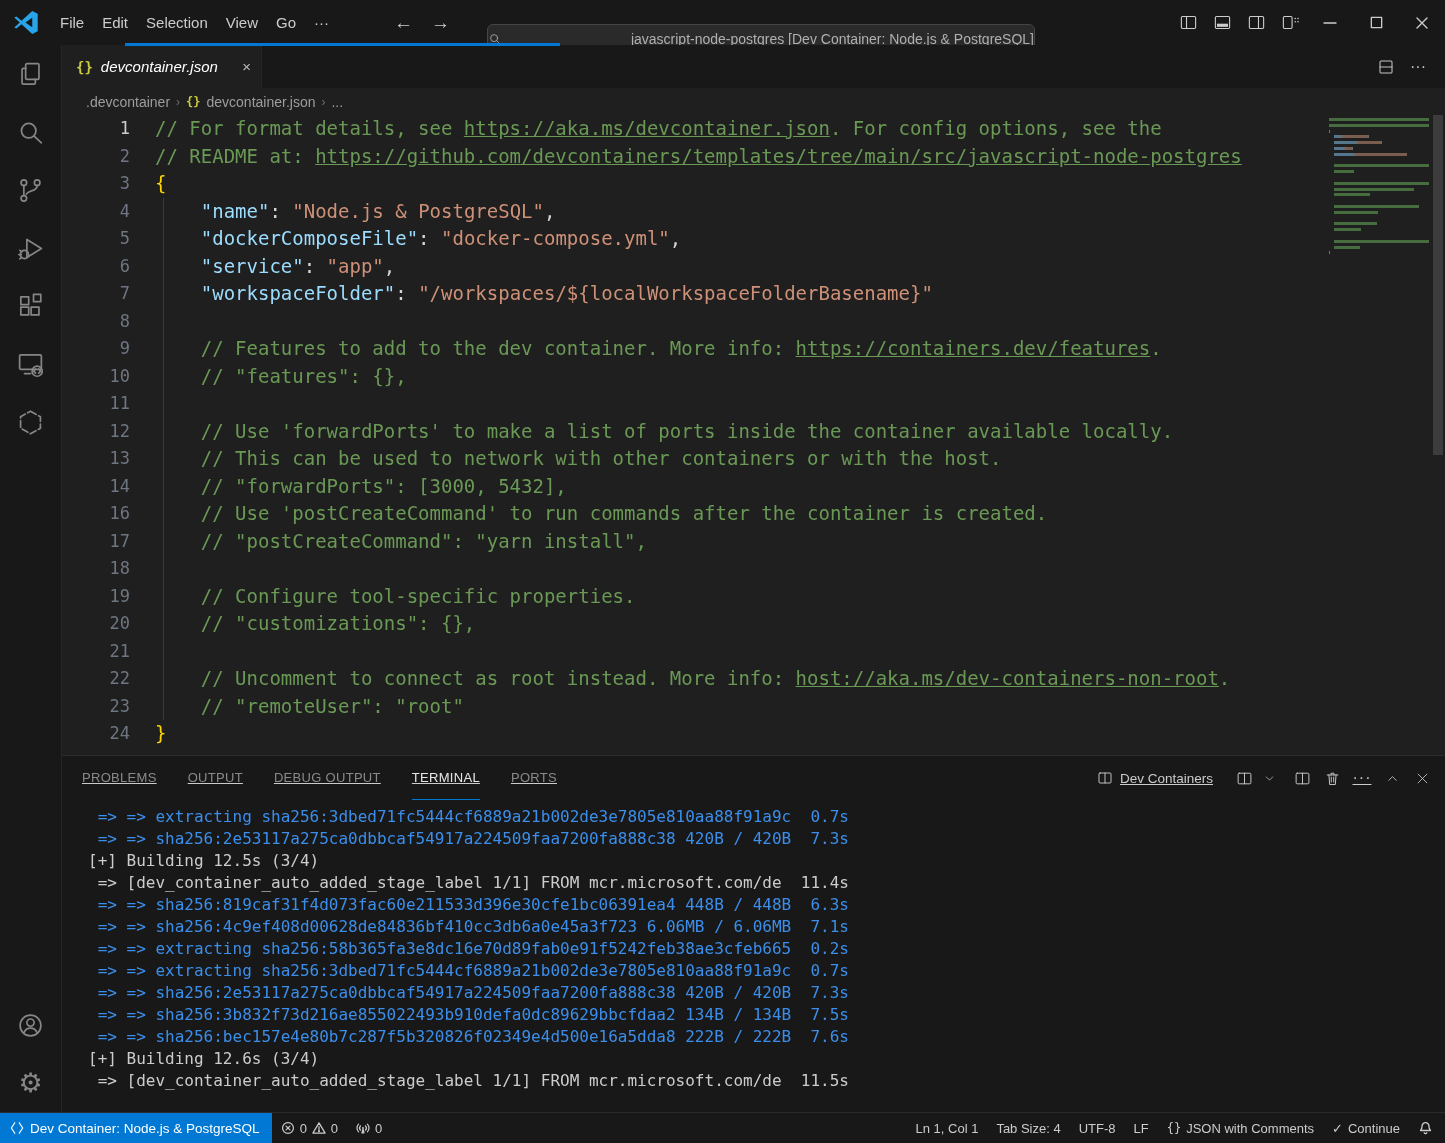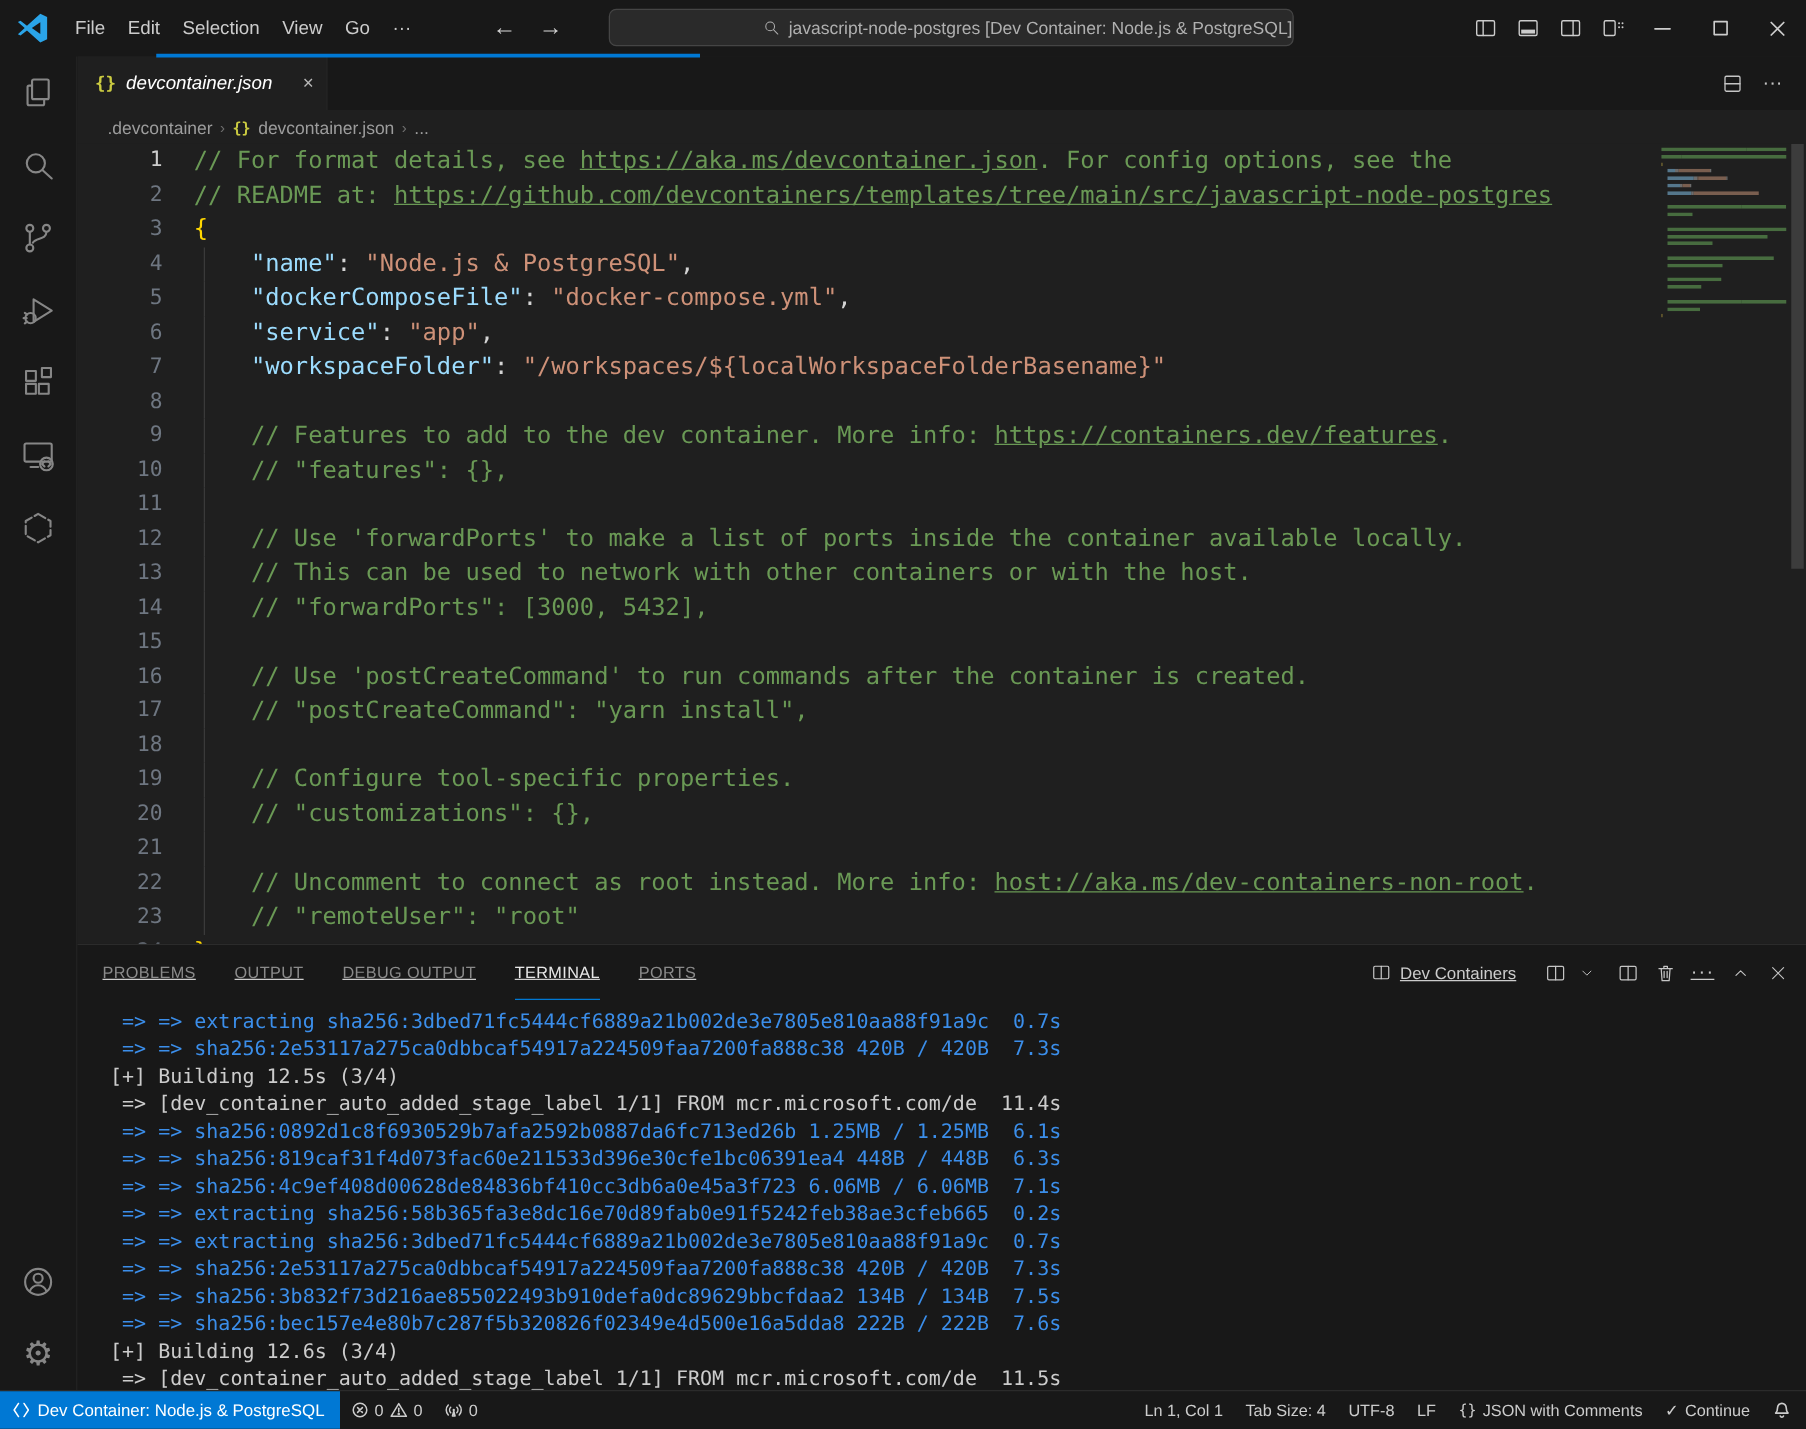--- a/index.html
+++ b/index.html
@@ -5,23 +5,23 @@
   * { margin:0; padding:0; box-sizing:border-box; }
   html,body { width:1445px; height:1143px; overflow:hidden; background:#181818;
     font-family:"Liberation Sans", sans-serif; color:#cccccc; }
   .mono { font-family:"DejaVu Sans Mono", monospace; }
 
   
   #titlebar { height:45px; background:#181818; display:flex; align-items:center; position:relative; }
   #vscode-logo { width:26px; height:26px; margin:0 12px 0 13px; flex:0 0 auto; }
   .menu-item { font-size:15px; color:#cccccc; padding:4px 9px; border-radius:5px; cursor:default; }
   #nav-arrows { margin-left:56px; display:flex; gap:18px; font-size:19px; color:#cfcfcf; }
-  #searchbox { position:absolute; left:487px; top:7px; width:548px; height:30px;
+  #searchbox { position:absolute; left:487px; top:24px; width:548px; height:30px;
     background:#2a2a2a; border:1px solid #454545; border-radius:6px;
-    display:flex; align-items:center; justify-content:flex-end; gap:7px; color:#b0b0b0; font-size:14px; }
+    display:flex; align-items:center; justify-content:space-between; gap:7px; color:#b0b0b0; font-size:14px; }
   #titlebar-right { position:absolute; right:0; top:0; height:45px; display:flex; align-items:center; }
   .tb-icon { width:34px; height:30px; display:flex; align-items:center; justify-content:center; color:#cccccc; }
   .win-ctl { width:46px; height:45px; display:flex; align-items:center; justify-content:center; color:#cccccc; }
   svg.oi { stroke:currentColor; fill:none; stroke-width:1.4; stroke-linecap:round; stroke-linejoin:round; }
 
   #progressbar { position:absolute; top:43px; left:125px; width:435px; height:3px; background:#0078d4; z-index:30; }
 
   
   #shell { display:flex; height:1067px; }
   #activitybar { width:62px; background:#181818; border-right:1px solid #252525;
@@ -257,21 +257,20 @@
             <div class="cl"><span class="ln">5</span><span class="ct guided"><span class="pun">    </span><span class="key">"dockerComposeFile"</span><span class="pun">: </span><span class="str">"</span><span class="strlnk">docker-compose.yml</span><span class="str">"</span><span class="pun">,</span></span></div>
             <div class="cl"><span class="ln">6</span><span class="ct guided"><span class="pun">    </span><span class="key">"service"</span><span class="pun">: </span><span class="str">"app"</span><span class="pun">,</span></span></div>
             <div class="cl"><span class="ln">7</span><span class="ct guided"><span class="pun">    </span><span class="key">"workspaceFolder"</span><span class="pun">: </span><span class="str">"/workspaces/${localWorkspaceFolderBasename}"</span></span></div>
             <div class="cl"><span class="ln">8</span><span class="ct guided"></span></div>
             <div class="cl"><span class="ln">9</span><span class="ct guided"><span class="pun">    </span><span class="cmt">// Features to add to the dev container. More info: </span><span class="lnk">https://containers.dev/features</span><span class="cmt">.</span></span></div>
             <div class="cl"><span class="ln">10</span><span class="ct guided"><span class="pun">    </span><span class="cmt">// "features": {},</span></span></div>
             <div class="cl"><span class="ln">11</span><span class="ct guided"></span></div>
             <div class="cl"><span class="ln">12</span><span class="ct guided"><span class="pun">    </span><span class="cmt">// Use 'forwardPorts' to make a list of ports inside the container available locally.</span></span></div>
             <div class="cl"><span class="ln">13</span><span class="ct guided"><span class="pun">    </span><span class="cmt">// This can be used to network with other containers or with the host.</span></span></div>
             <div class="cl"><span class="ln">14</span><span class="ct guided"><span class="pun">    </span><span class="cmt">// "forwardPorts": [3000, 5432],</span></span></div>
-            <div class="cl"><span class="ln">15</span><span class="ct guided"></span></div>
             <div class="cl"><span class="ln">16</span><span class="ct guided"><span class="pun">    </span><span class="cmt">// Use 'postCreateCommand' to run commands after the container is created.</span></span></div>
             <div class="cl"><span class="ln">17</span><span class="ct guided"><span class="pun">    </span><span class="cmt">// "postCreateCommand": "yarn install",</span></span></div>
             <div class="cl"><span class="ln">18</span><span class="ct guided"></span></div>
             <div class="cl"><span class="ln">19</span><span class="ct guided"><span class="pun">    </span><span class="cmt">// Configure tool-specific properties.</span></span></div>
             <div class="cl"><span class="ln">20</span><span class="ct guided"><span class="pun">    </span><span class="cmt">// "customizations": {},</span></span></div>
             <div class="cl"><span class="ln">21</span><span class="ct guided"></span></div>
             <div class="cl"><span class="ln">22</span><span class="ct guided"><span class="pun">    </span><span class="cmt">// Uncomment to connect as root instead. More info: </span><span class="lnk">host://aka.ms/dev-containers-non-root</span><span class="cmt">.</span></span></div>
             <div class="cl"><span class="ln">23</span><span class="ct guided"><span class="pun">    </span><span class="cmt">// "remoteUser": "root"</span></span></div>
             <div class="cl"><span class="ln">24</span><span class="ct"><span class="brace">}</span></span></div>
           </div>
@@ -357,21 +356,20 @@
                 <path d="M5 5l14 14M19 5L5 19"></path>
               </svg>
           </span>
         </div>
       </div>
       <div id="terminal-body">
           <div class="tl t-blue"> =&gt; =&gt; extracting sha256:3dbed71fc5444cf6889a21b002de3e7805e810aa88f91a9c  0.7s</div>
           <div class="tl t-blue"> =&gt; =&gt; sha256:2e53117a275ca0dbbcaf54917a224509faa7200fa888c38 420B / 420B  7.3s</div>
           <div class="tl t-fg">[+] Building 12.5s (3/4)</div>
           <div class="tl t-fg"> =&gt; [dev_container_auto_added_stage_label 1/1] FROM mcr.microsoft.com/de  11.4s</div>
-          <div class="tl t-blue"> =&gt; =&gt; sha256:0892d1c8f6930529b7afa2592b0887da6fc713ed26b 1.25MB / 1.25MB  6.1s</div>
           <div class="tl t-blue"> =&gt; =&gt; sha256:819caf31f4d073fac60e211533d396e30cfe1bc06391ea4 448B / 448B  6.3s</div>
           <div class="tl t-blue"> =&gt; =&gt; sha256:4c9ef408d00628de84836bf410cc3db6a0e45a3f723 6.06MB / 6.06MB  7.1s</div>
           <div class="tl t-blue"> =&gt; =&gt; extracting sha256:58b365fa3e8dc16e70d89fab0e91f5242feb38ae3cfeb665  0.2s</div>
           <div class="tl t-blue"> =&gt; =&gt; extracting sha256:3dbed71fc5444cf6889a21b002de3e7805e810aa88f91a9c  0.7s</div>
           <div class="tl t-blue"> =&gt; =&gt; sha256:2e53117a275ca0dbbcaf54917a224509faa7200fa888c38 420B / 420B  7.3s</div>
           <div class="tl t-blue"> =&gt; =&gt; sha256:3b832f73d216ae855022493b910defa0dc89629bbcfdaa2 134B / 134B  7.5s</div>
           <div class="tl t-blue"> =&gt; =&gt; sha256:bec157e4e80b7c287f5b320826f02349e4d500e16a5dda8 222B / 222B  7.6s</div>
           <div class="tl t-fg">[+] Building 12.6s (3/4)</div>
           <div class="tl t-fg"> =&gt; [dev_container_auto_added_stage_label 1/1] FROM mcr.microsoft.com/de  11.5s</div>
         </div>

